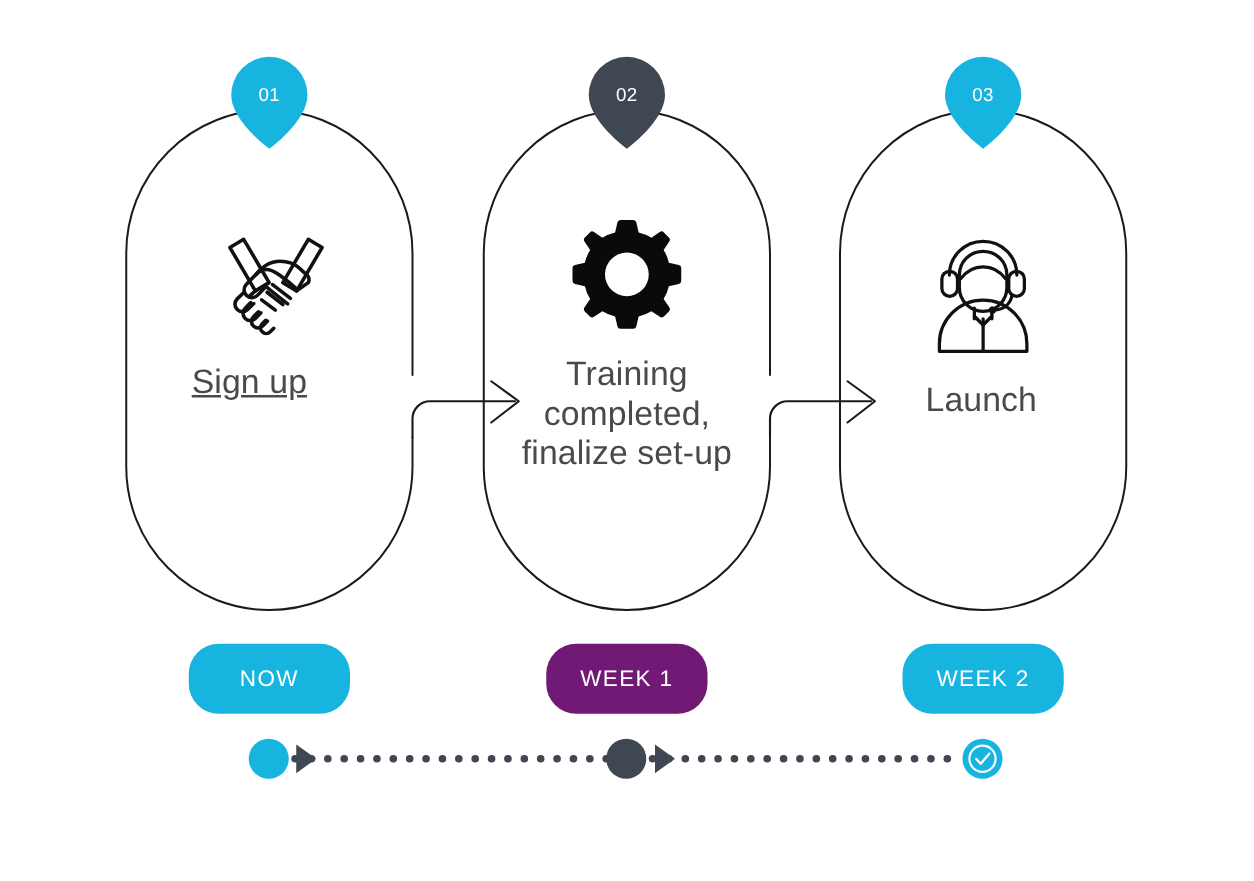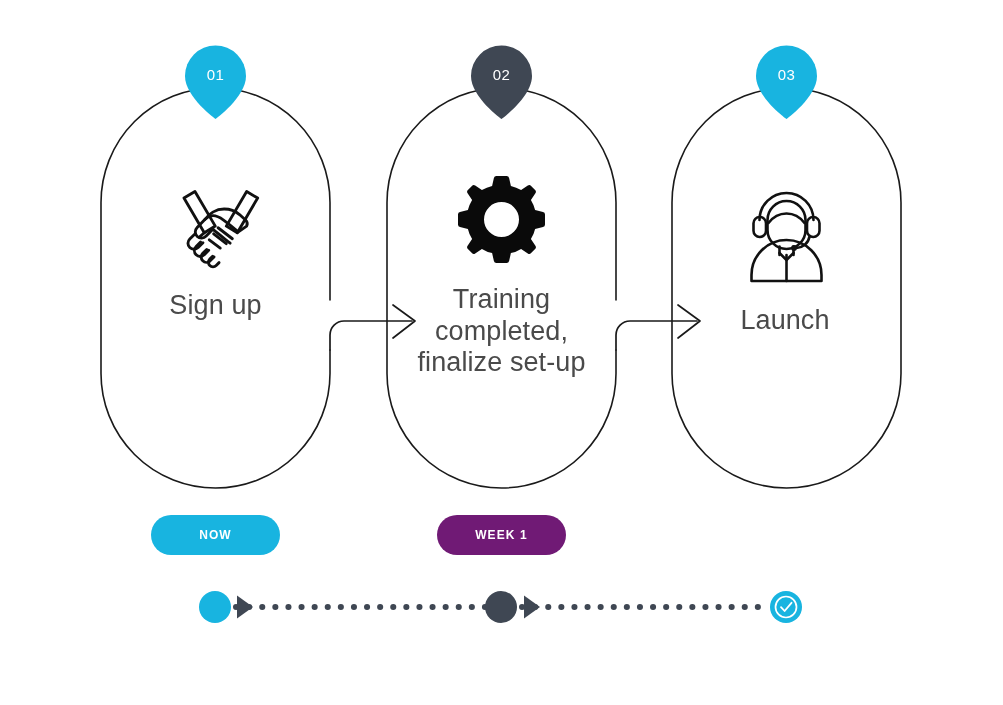--- a/index.html
+++ b/index.html
@@ -49,30 +49,30 @@
     font-size: 27px;
     font-weight: 400;
     line-height: 31.5px;
     letter-spacing: 0.1px;
     white-space: pre-line;
   }
 
   
   .time-pill {
     position: absolute;
-    height: 40px;
+    height: 56px;
     border-radius: 24px;
     display: flex;
     align-items: center;
     justify-content: center;
     color: #ffffff;
     font-family: "Liberation Sans", sans-serif;
-    font-size: 12px;
+    font-size: 18px;
     letter-spacing: 1.1px;
-    font-weight: 700;
+    font-weight: 400;
     box-sizing: border-box;
   }
   .pill-cyan { background: #18b4e0; }
   .pill-dark { background: #701a75; }
 </style>
 </head>
 <body>
 
 <div id="stage">
 
@@ -287,26 +287,27 @@
         <circle cx="786" cy="607" r="16" fill="#18b4e0"></circle>
         <g>
           <circle cx="786" cy="607" r="10.5" fill="none" stroke="#ffffff" stroke-width="1.7"></circle>
           <path d="M 781 607.2 L 784.6 611 L 791.5 602.8" fill="none" stroke="#ffffff" stroke-width="1.8" stroke-linecap="round" stroke-linejoin="round"></path>
         </g>
       </g>
     </g>
 
   </svg>
 
-  <div class="step-caption" style="left:101px; top:290px; width:229px;">Sign up</div>
+  <div class="step-caption" style="left:85px; top:290px; width:229px;text-decoration:underline;">Sign up</div>
 
   <div class="step-caption" style="left:377px; top:284px; width:249px;">Training
 completed,
 finalize set-up</div>
 
   <div class="step-caption" style="left:672px; top:305px; width:226px;">Launch</div>
 
   <div class="time-pill pill-cyan" style="left:151px; top:515px; width:129px;">NOW</div>
 
   <div class="time-pill pill-dark" style="left:437px; top:515px; width:129px;">WEEK 1</div>
 
+  <div class="time-pill pill-cyan" style="left:722px; top:515px; width:129px;">WEEK 2</div>
 
 </div>
 
 </body></html>

